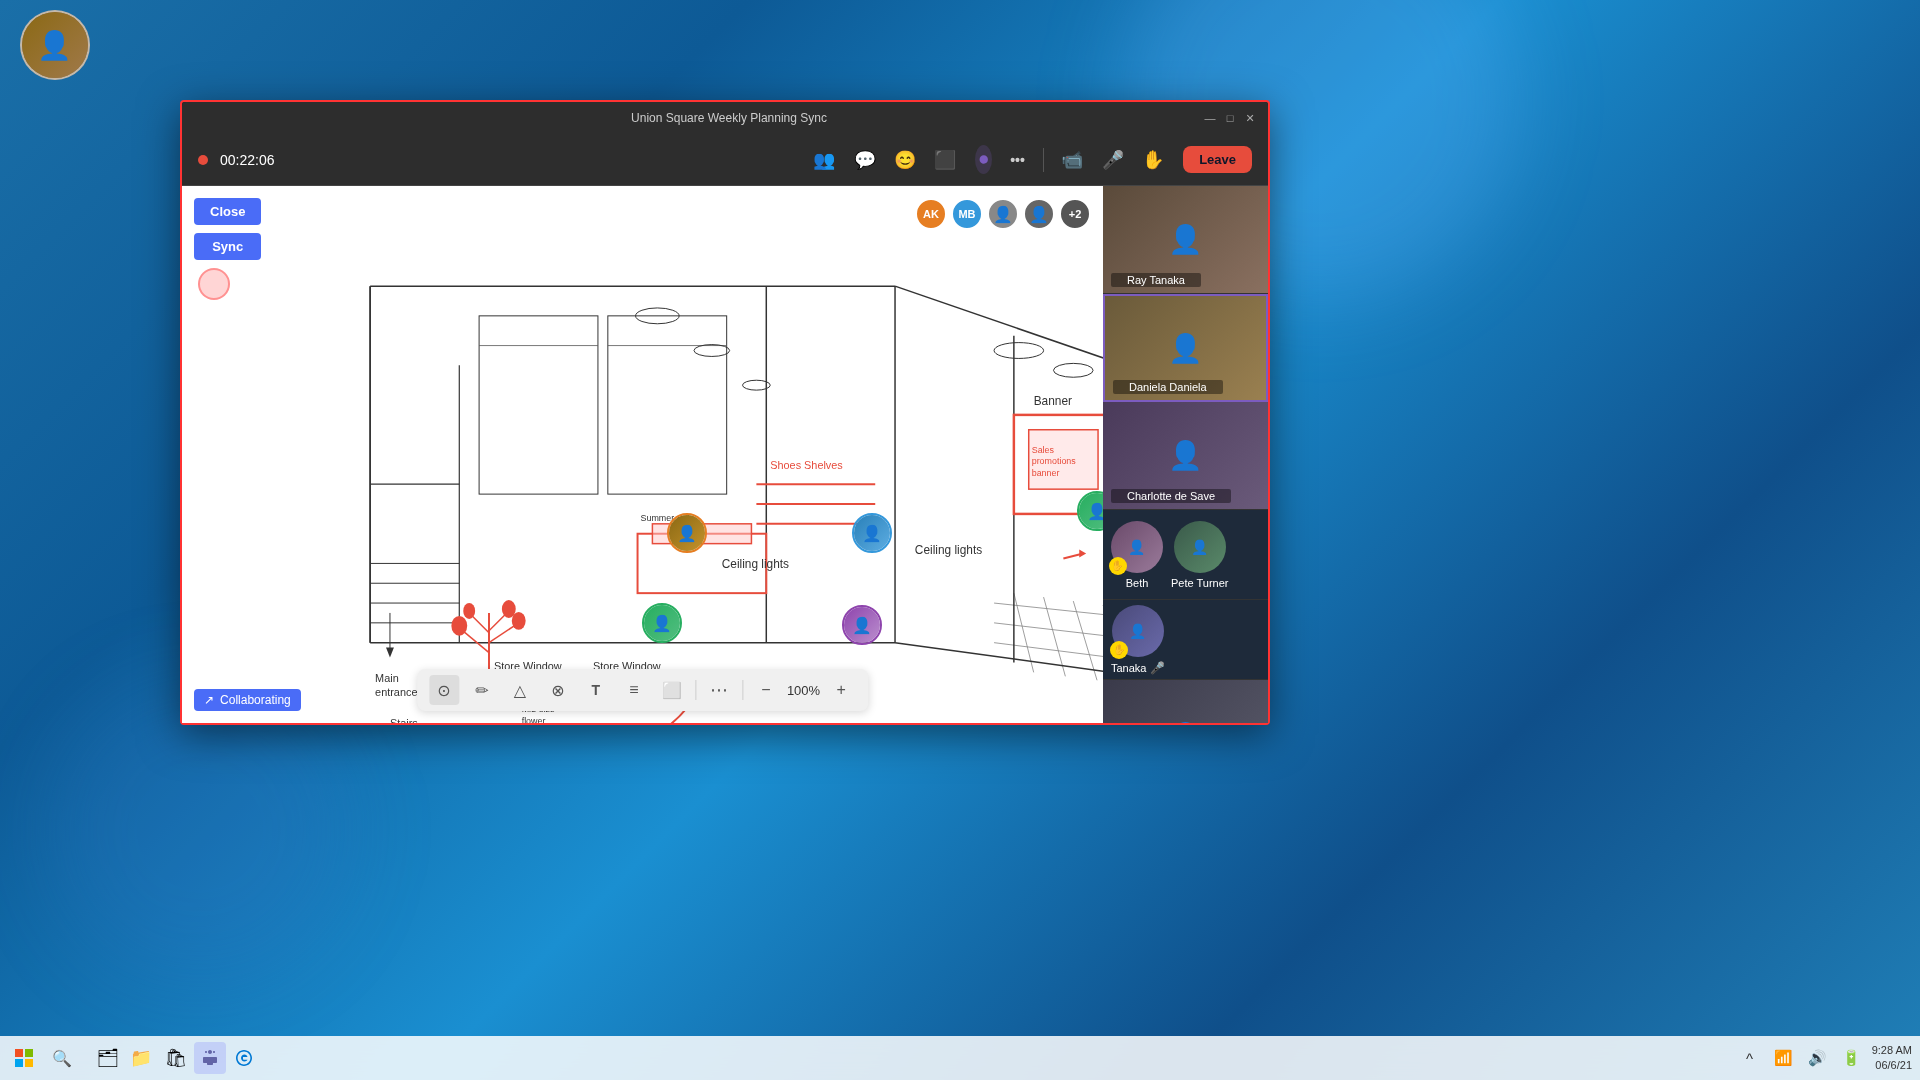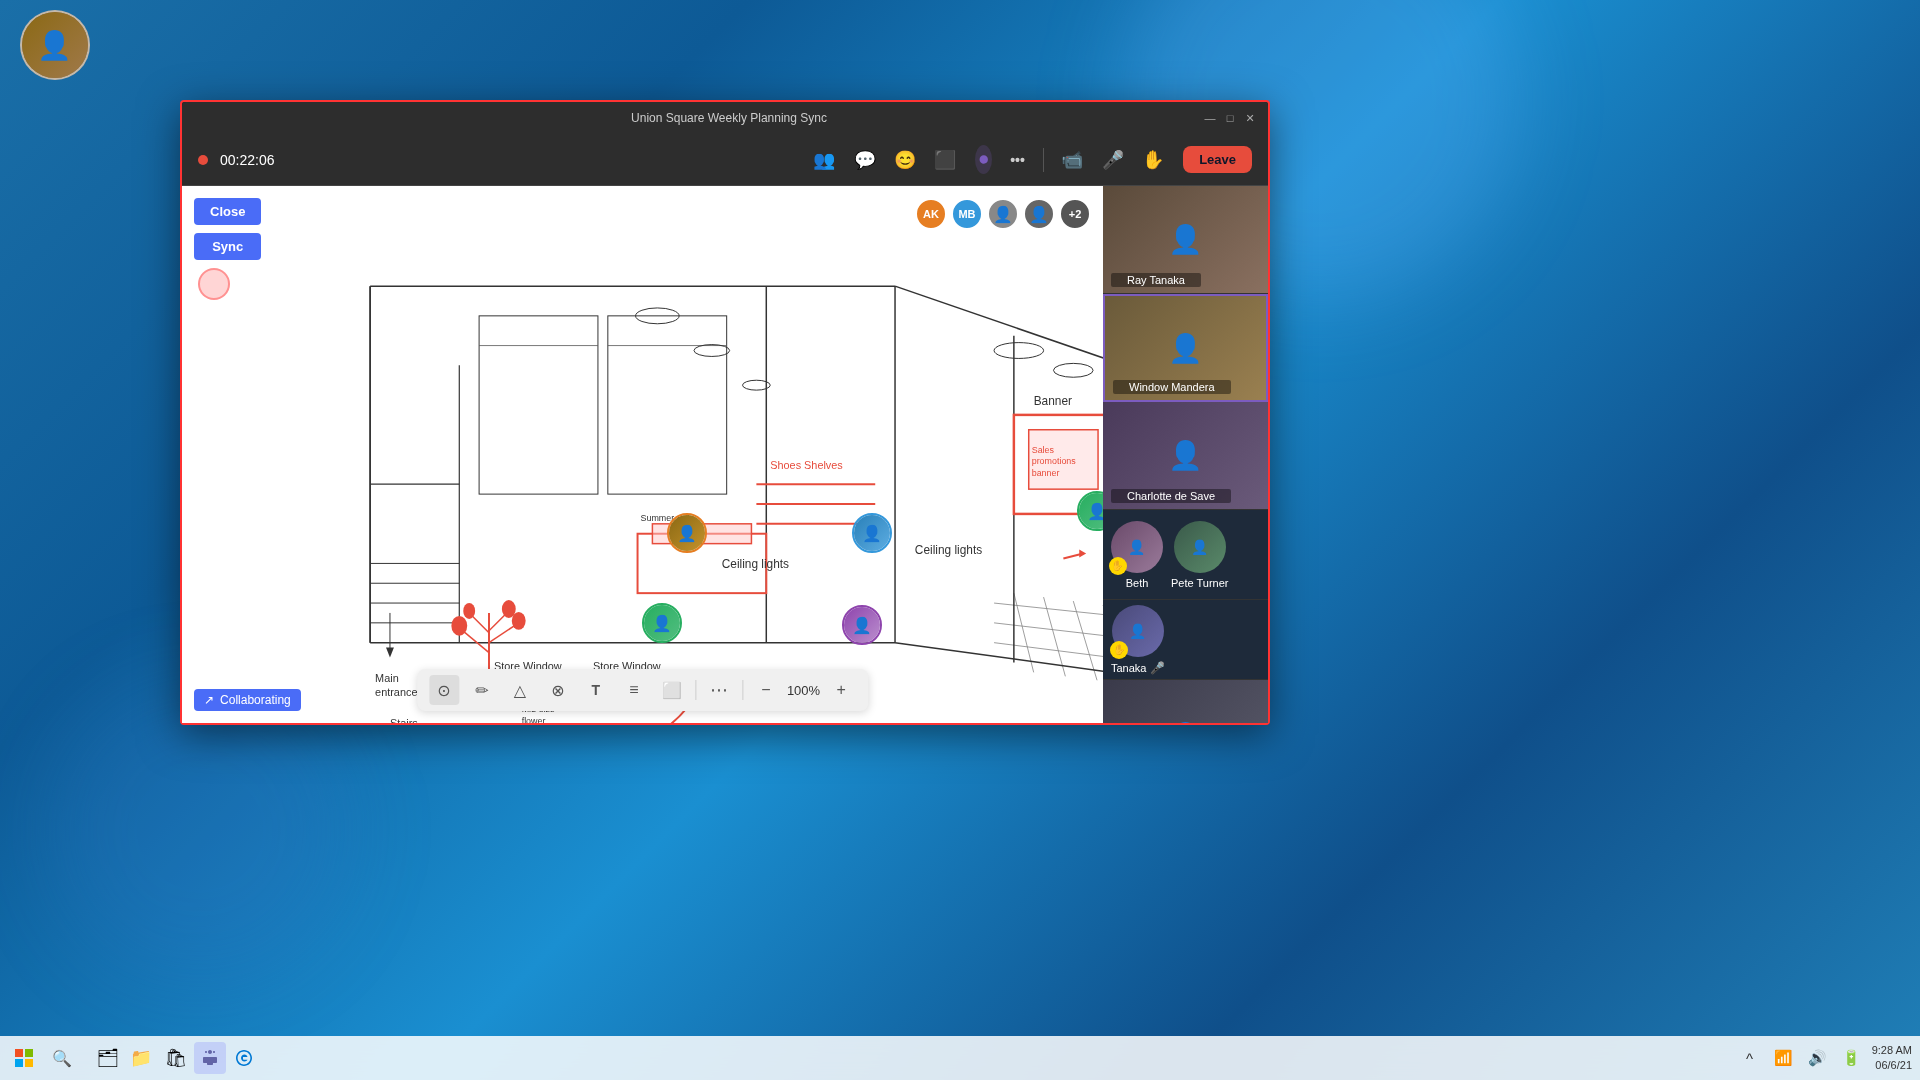--- a/index.html
+++ b/index.html
@@ -653,21 +653,21 @@
 
     <div class="right-panel">
 
       <div class="video-tile" style="background:linear-gradient(135deg,#5a4a3a,#8a7060);">
         <div class="video-person">👤</div>
         <span class="video-name">Ray Tanaka</span>
       </div>
 
       <div class="video-tile active-speaker" style="background:linear-gradient(135deg,#6a5a3a,#9a8050);">
         <div class="video-person">👤</div>
-        <span class="video-name">Window Mandera</span>
+        <span class="video-name">Daniela Daniela</span>
       </div>
 
       <div class="video-tile" style="background:linear-gradient(135deg,#4a3a5a,#6a5a7a);">
         <div class="video-person">👤</div>
         <span class="video-name">Charlotte de Save</span>
       </div>
 
       <div class="video-avatar-tile">
         <div style="display:flex;gap:8px;align-items:flex-start;width:100%;">
 

